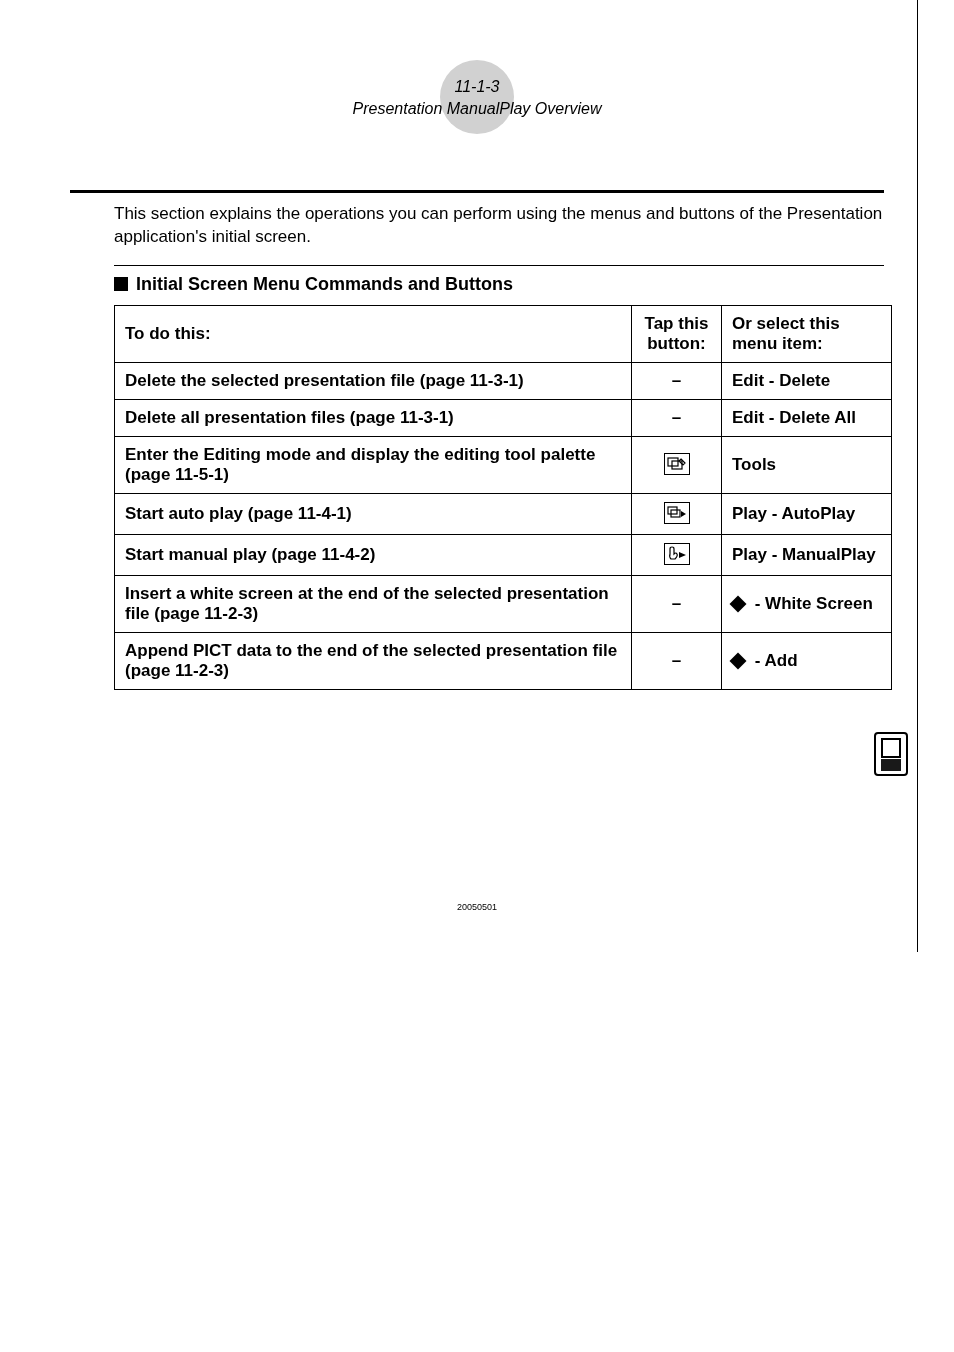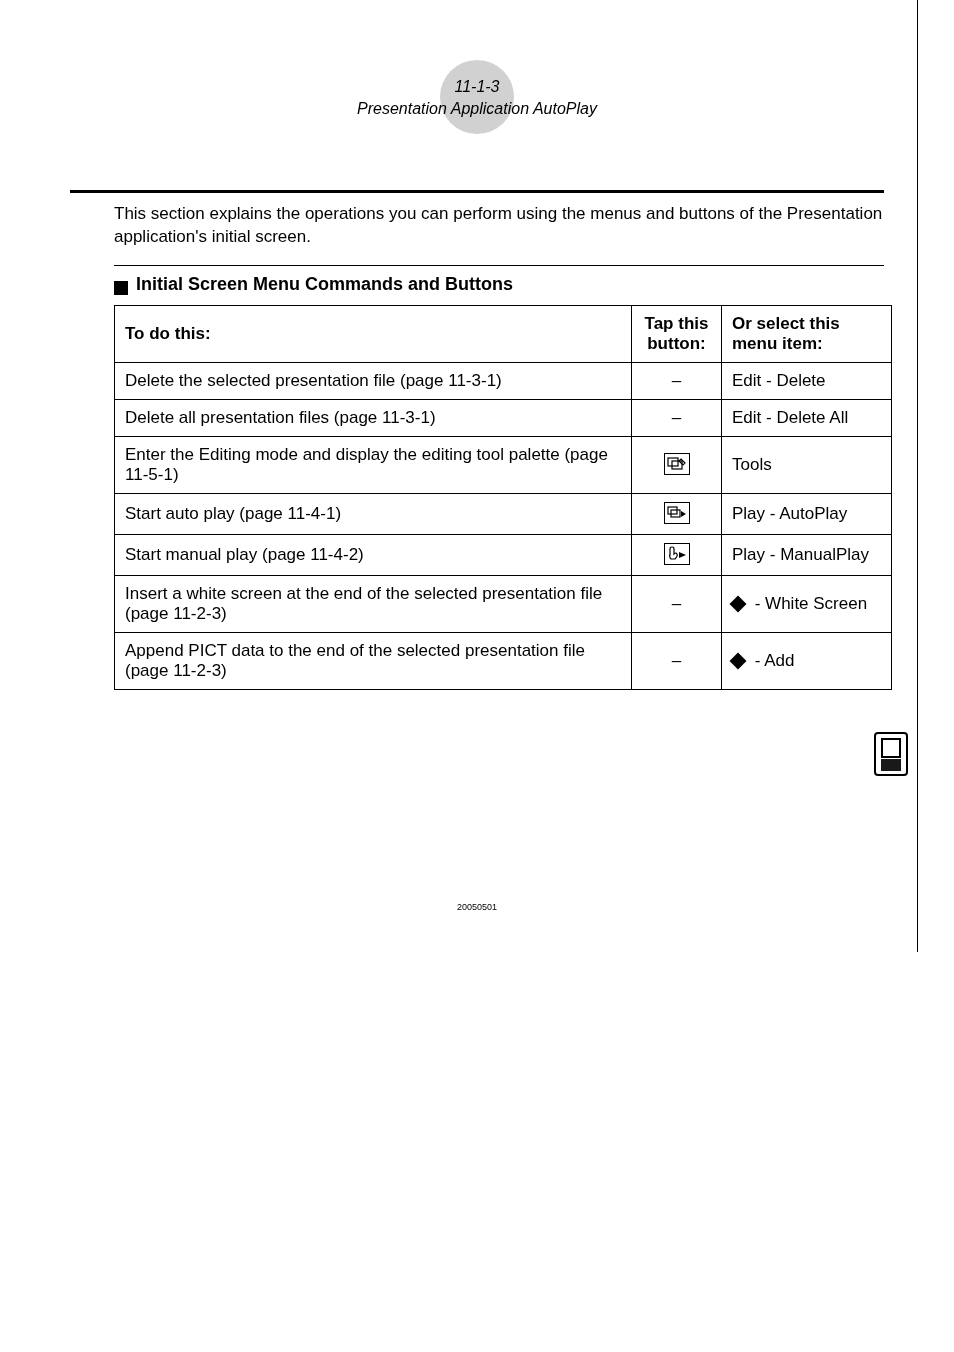--- a/index.html
+++ b/index.html
@@ -9,25 +9,25 @@
   .header { text-align: center; position: relative; height: 80px; }
   .header-badge { position: relative; display: inline-block; }
   .badge-circle { width: 74px; height: 74px; background: #d1d1d1; border-radius: 50%; position: absolute; left: 50%; top: 20px; transform: translateX(-50%); z-index: 0; }
   .header-text { position: relative; z-index: 1; font-style: italic; font-size: 16px; line-height: 1.35; color: #000; padding-top: 36px; }
   .header-text .pg { display: block; }
   .content { margin-top: 70px; }
   .rule-heavy { border: none; border-top: 3px solid #000; margin-bottom: 10px; }
   .h1 { font-size: 22px; font-weight: bold; margin-bottom: 14px; }
   .para { font-size: 17px; line-height: 1.35; margin-left: 44px; margin-bottom: 16px; }
   .rule-thin { border: none; border-top: 1.5px solid #000; margin: 0 0 8px 44px; }
-  .h2-row { display: flex; align-items: flex-end; margin-left: 44px; margin-bottom: 10px; }
+  .h2-row { display: flex; align-items: center; margin-left: 44px; margin-bottom: 10px; }
   .h2-bullet { width: 14px; height: 14px; background: #000; margin-right: 8px; }
   .h2 { font-size: 18px; font-weight: bold; }
   table { border-collapse: collapse; margin-left: 44px; width: 778px; font-size: 17px; }
-  th, td { border: 1px solid #000; padding: 8px 10px; vertical-align: middle; text-align: left; }
+  th, td { border: 1px solid #000; padding: 8px 10px; vertical-align: middle; text-align: left; font-weight: bold; }
   th { font-weight: bold; }
   .col-btn { width: 90px; text-align: center; }
   .col-menu { width: 170px; margin-top: 48px; }
   .dash { text-align: center; }
   .icon-btn { display: inline-flex; align-items: center; justify-content: center; width: 26px; height: 22px; border: 1px solid #000; background: #fff; }
   .icon-btn svg { width: 20px; height: 16px; }
   .diamond { display: inline-block; width: 12px; height: 12px; background: #000; transform: rotate(45deg); margin-right: 6px; vertical-align: middle; }
   .menu-cell { white-space: nowrap; }
   .side-icon { position: absolute; right: 46px; top: 732px; width: 34px; height: 44px; }
   .side-icon .outer { width: 34px; height: 44px; border: 2.5px solid #000; border-radius: 4px; background: #fff; position: relative; }
@@ -39,21 +39,21 @@
 <body>
 
 <div class="page">
   <div class="page-border-right"></div>
 
   <div class="header">
     <div class="header-badge">
       <div class="badge-circle"></div>
       <div class="header-text">
         <span class="pg">11-1-3</span>
-        <span>Presentation Application AutoPlay</span>
+        <span>Presentation ManualPlay Overview</span>
       </div>
     </div>
   </div>
 
   <div class="content">
     <hr class="rule-heavy">
     <div class="para">This section explains the operations you can perform using the menus and buttons of the Presentation application's initial screen.</div>
 
     <hr class="rule-thin">
     <div class="h2-row">

